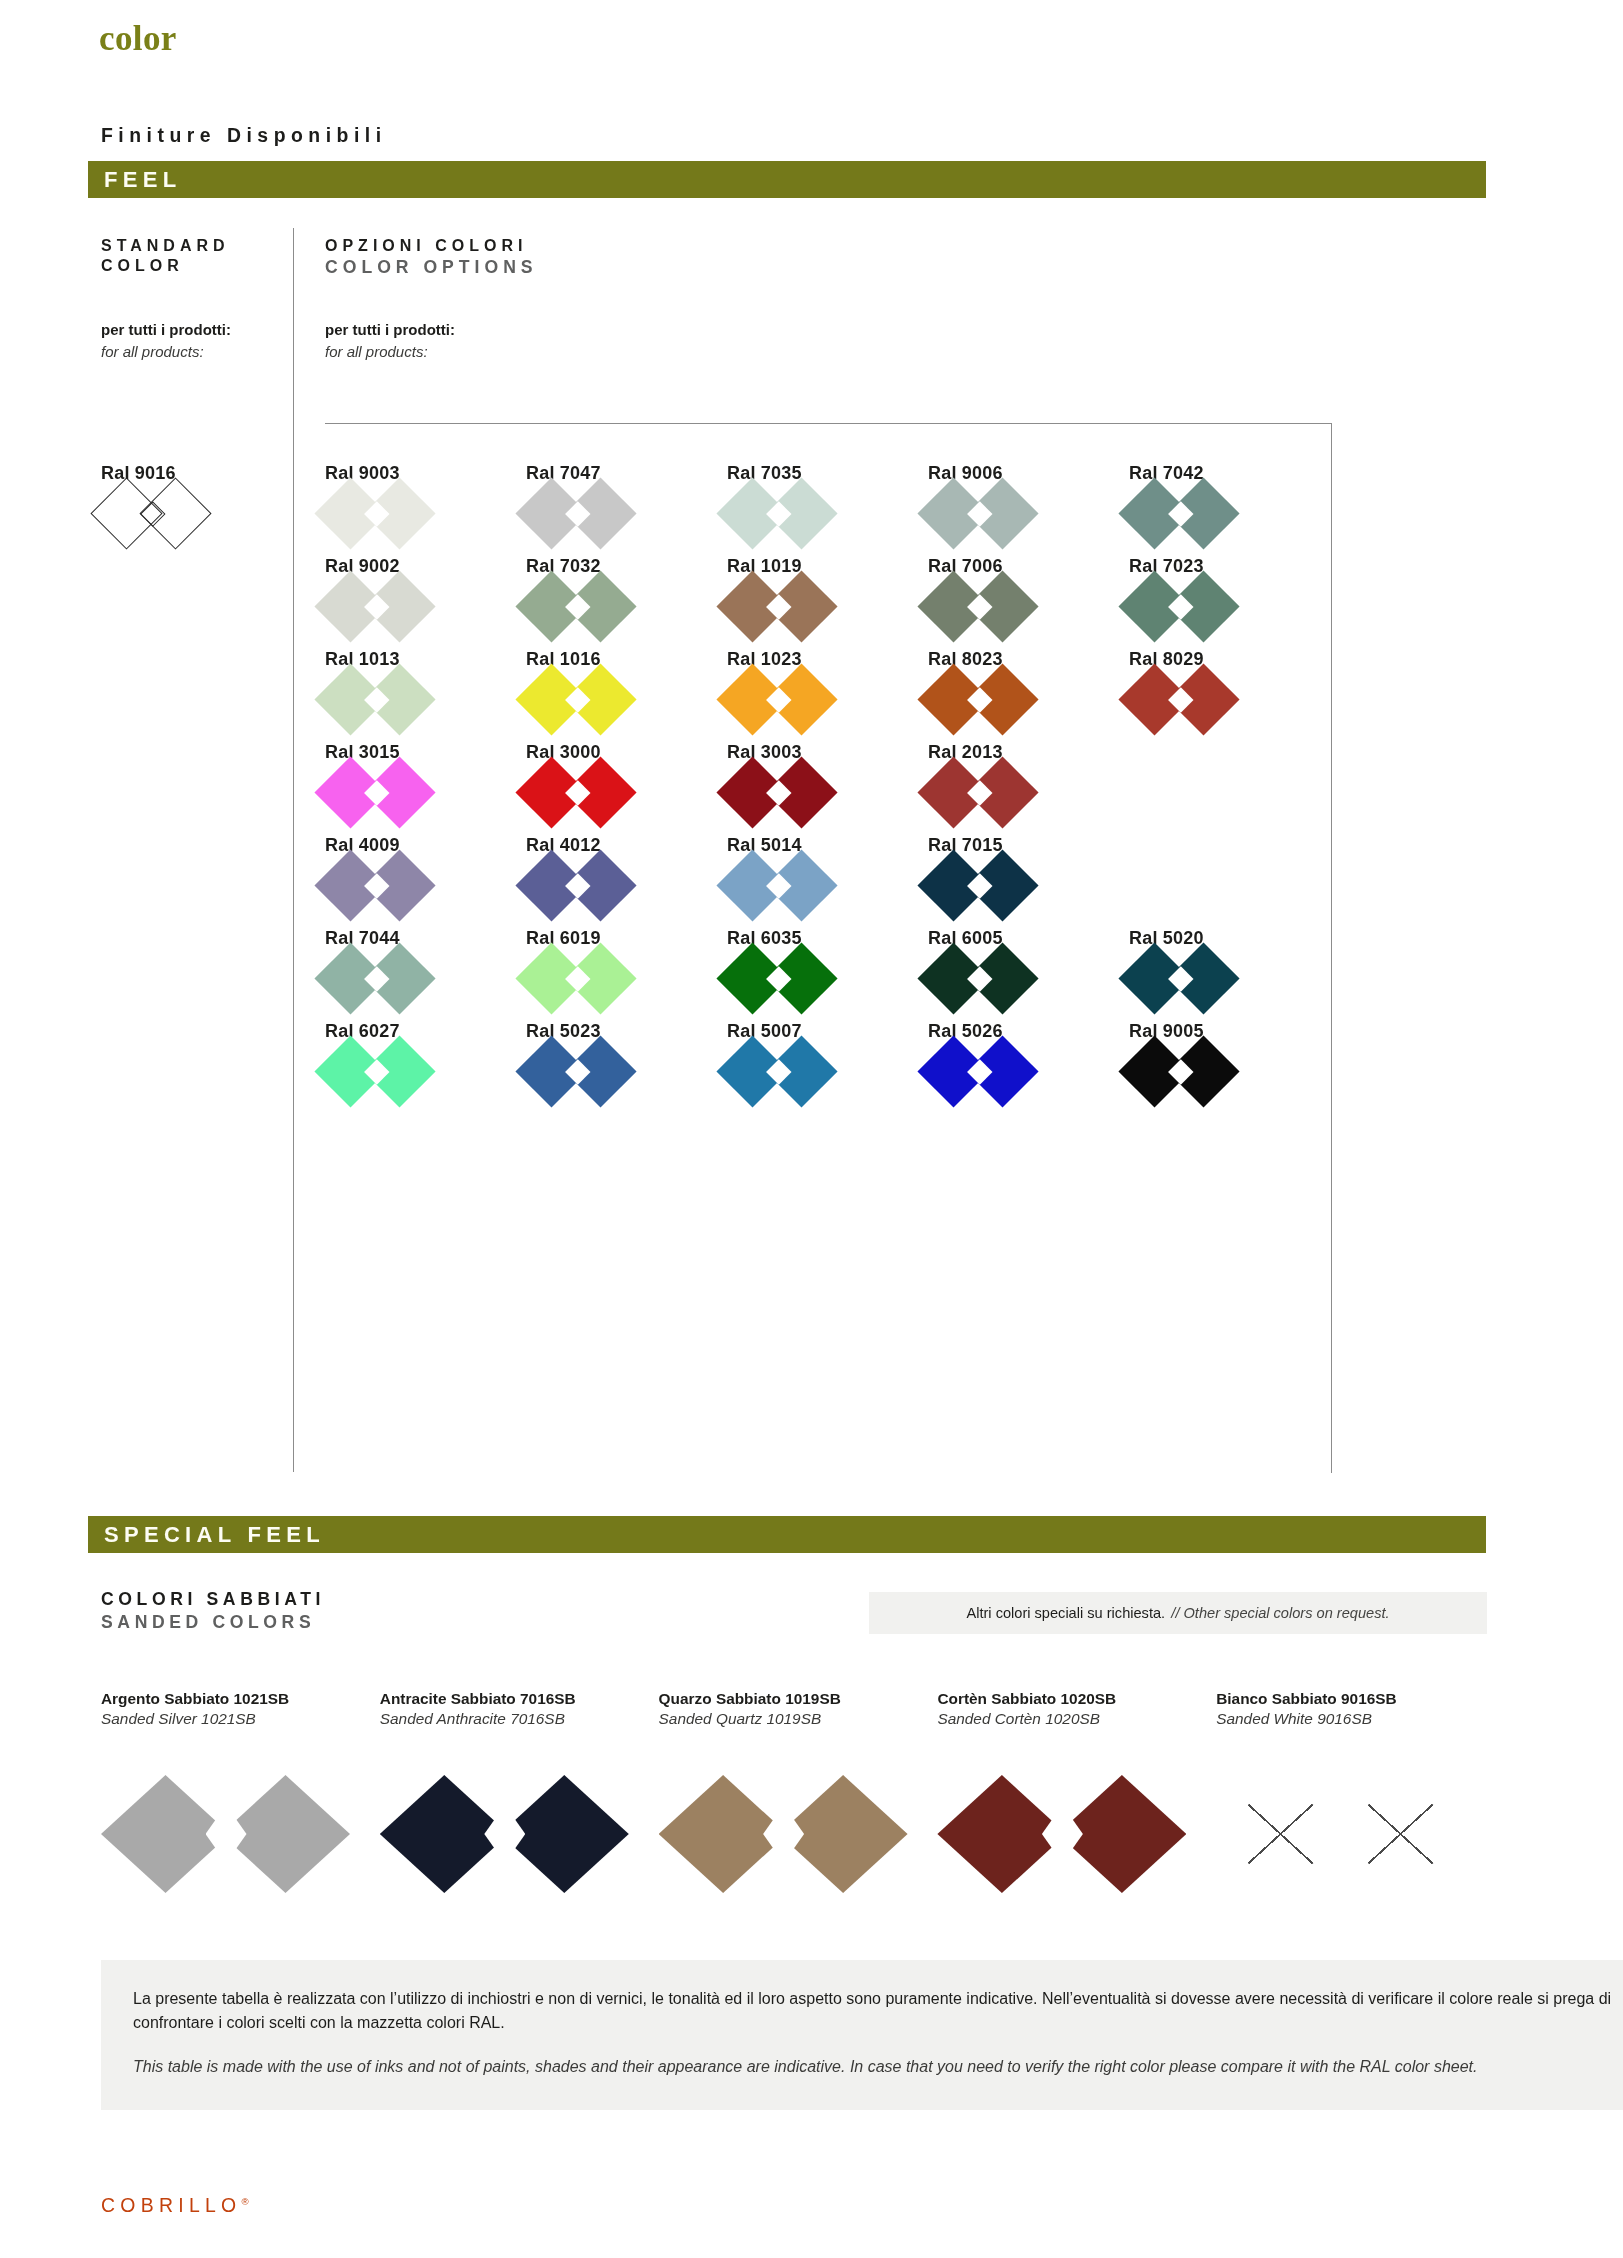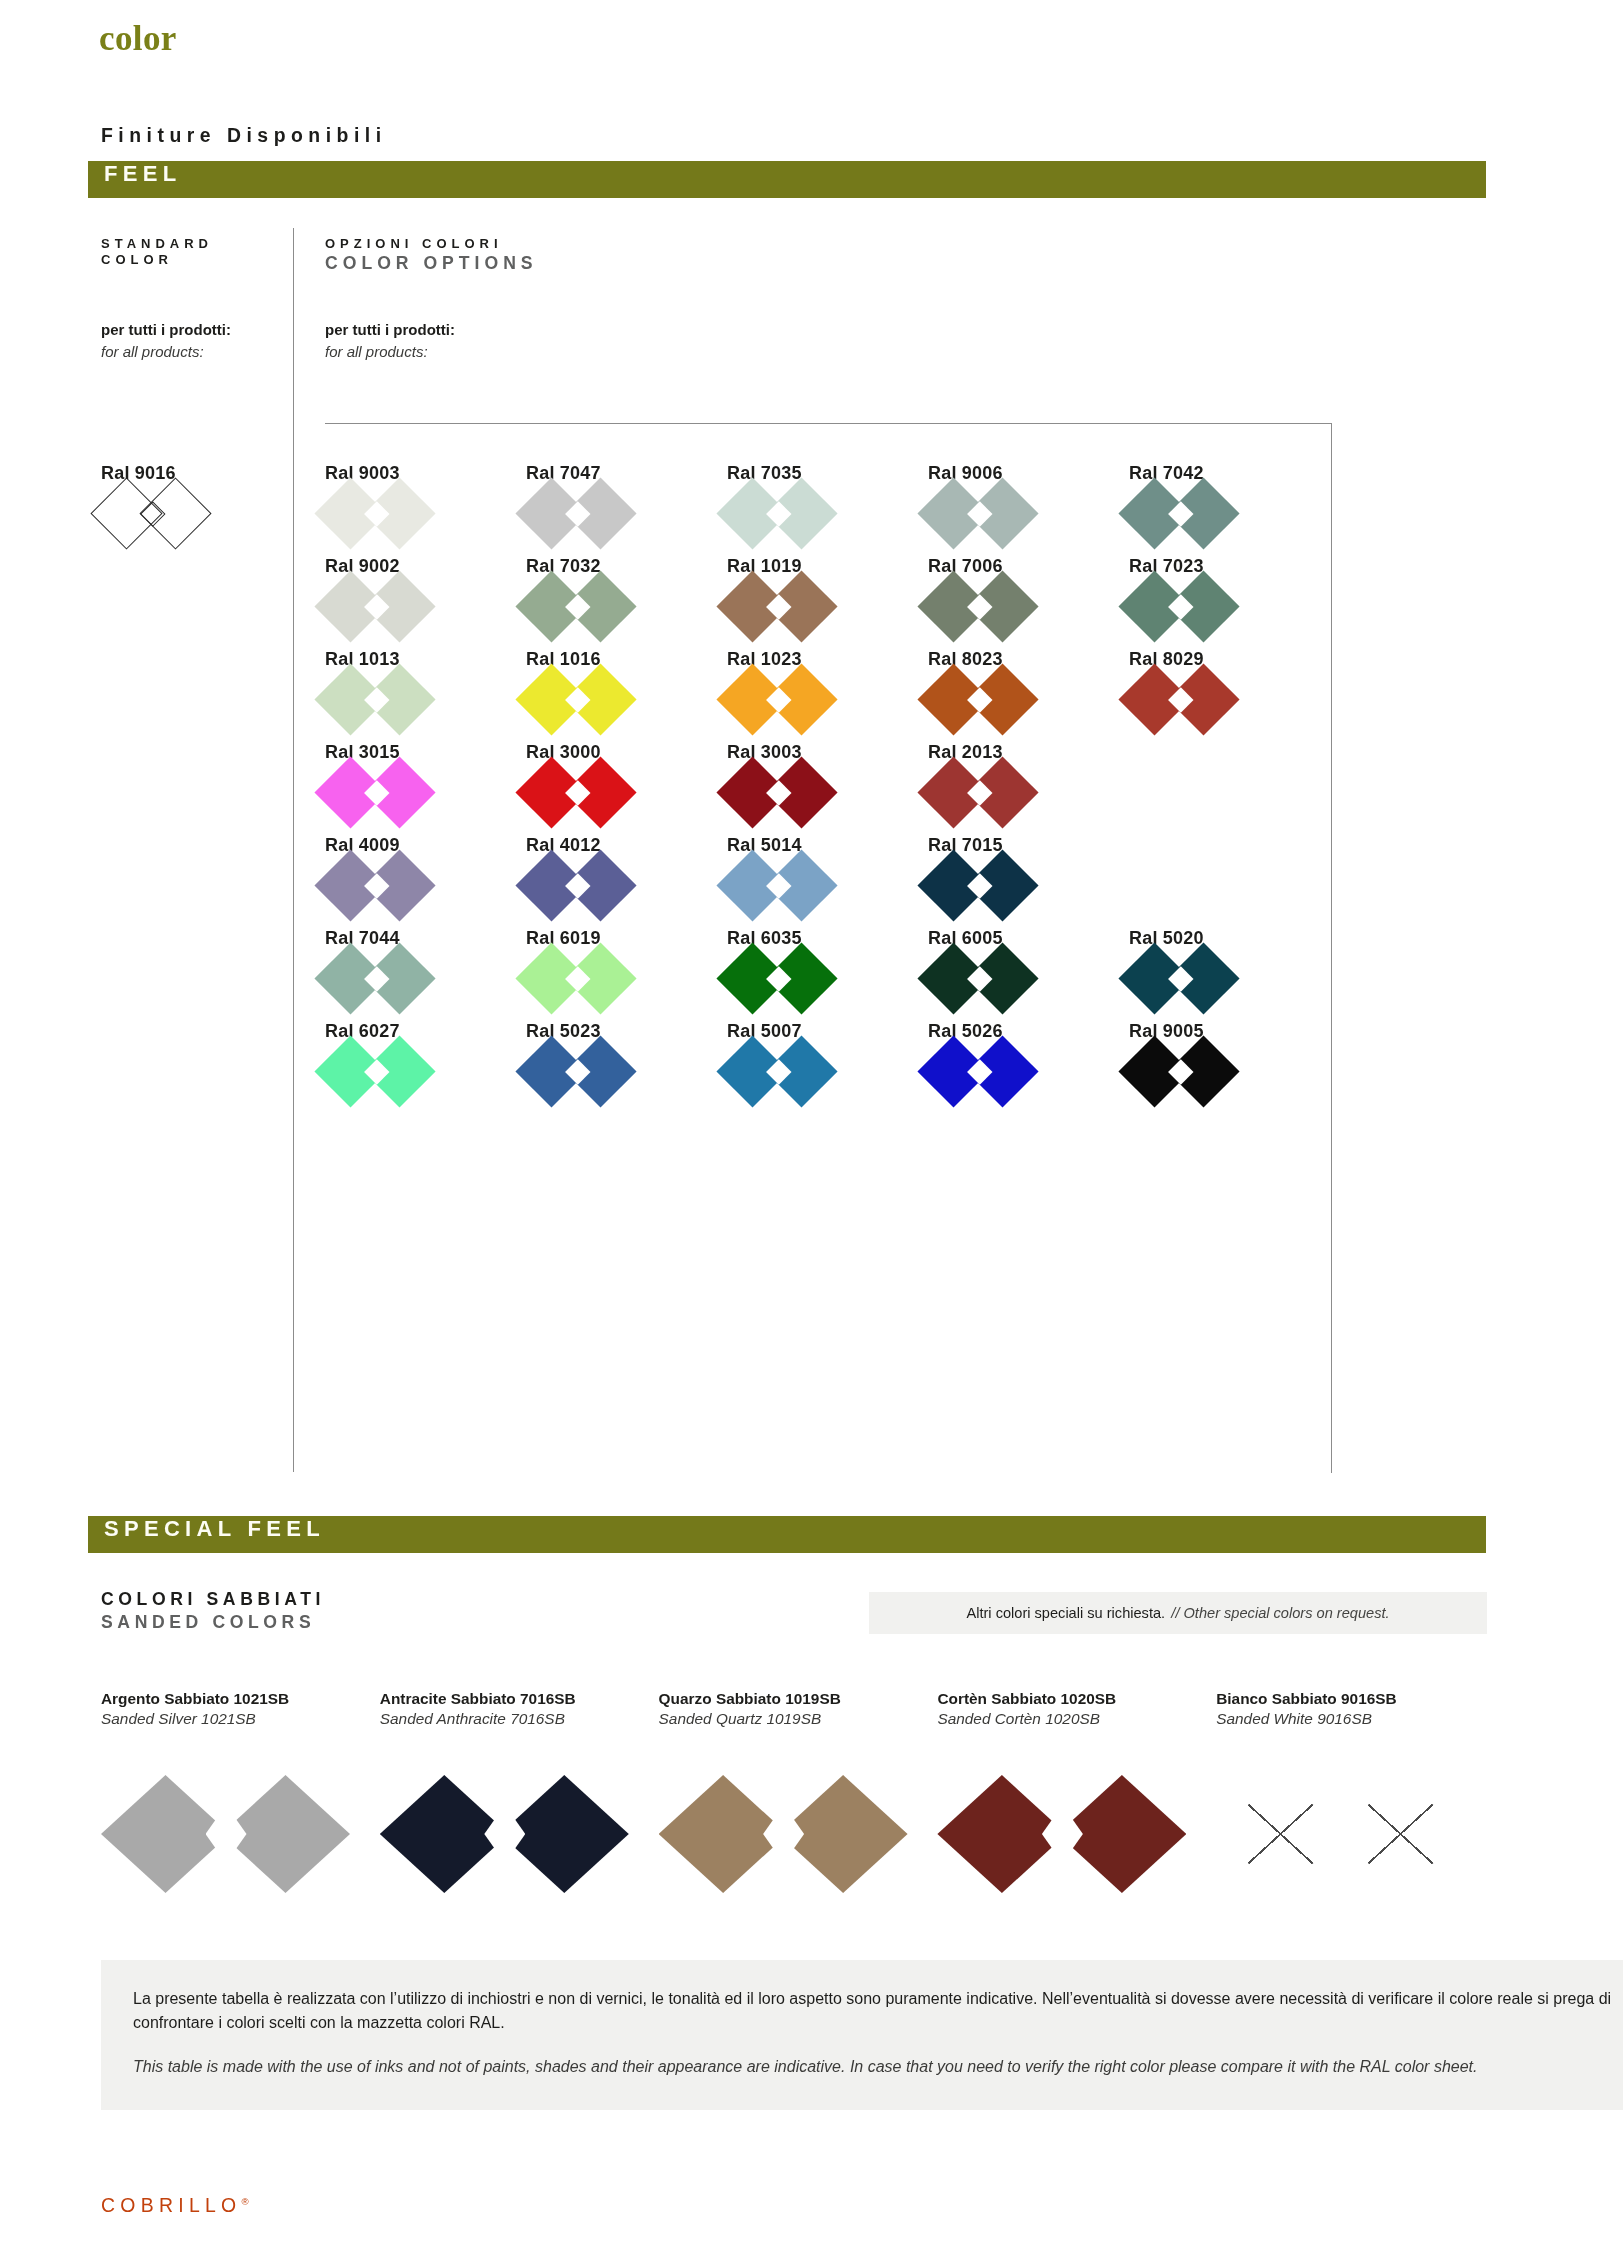--- a/index.html
+++ b/index.html
@@ -40,39 +40,39 @@
     letter-spacing: 5.5px;
     color: #1d1d1b;
   }
   .band {
     position: absolute;
     left: 88px;
     width: 1398px;
     height: 37px;
     background: #74791a;
     display: flex;
-    align-items: flex-start;
+    align-items: center;
   }
   .band-label {
     padding-left: 16px;
     color: #fdfdf4;
     font-size: 22px;
     font-weight: bold;
     letter-spacing: 5.3px;
   }
   #band-feel { top: 161px; }
   #band-special { top: 1516px; }
 
   
   .col-head {
     position: absolute;
     line-height: 1.26;
   }
   .col-head .l1 {
-    font-size: 13px;
+    font-size: 16px;
     font-weight: bold;
     letter-spacing: 5px;
     color: #1d1d1b;
   }
   .col-head .l2 {
     font-size: 17.6px;
     font-weight: bold;
     letter-spacing: 5px;
     color: #5f6060;
   }

